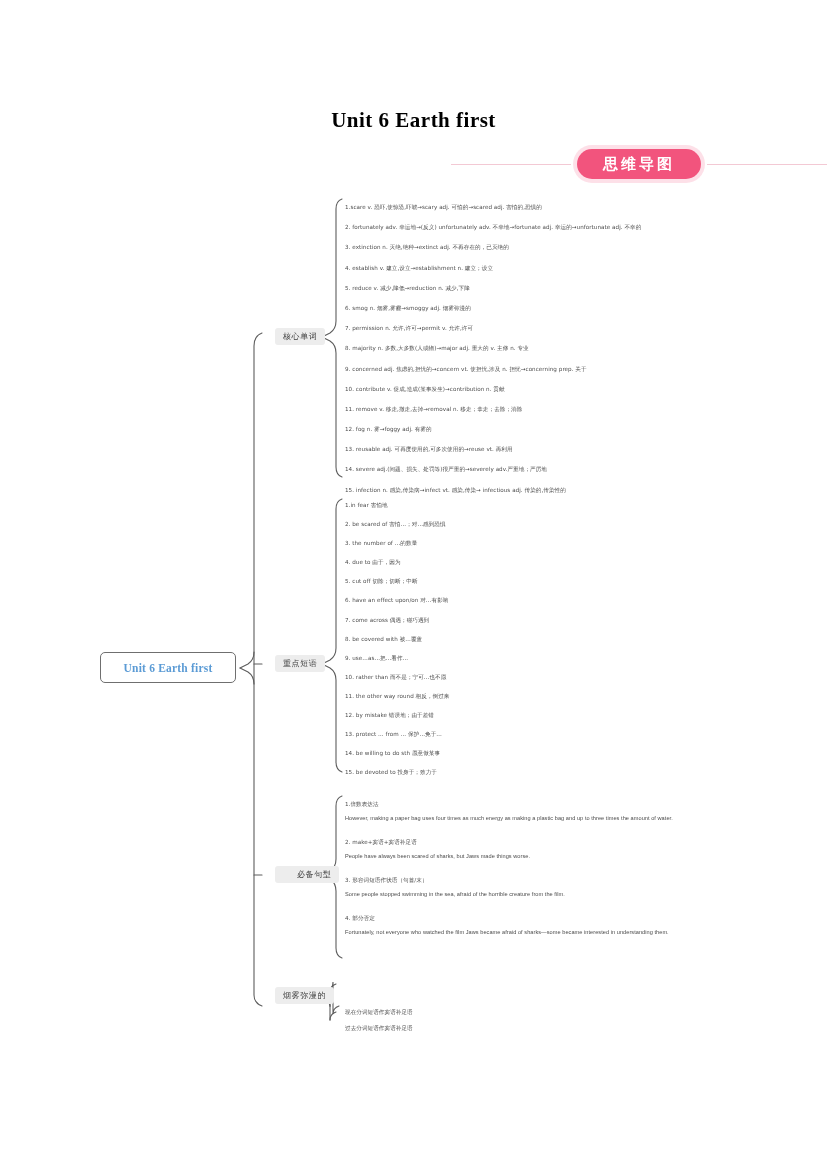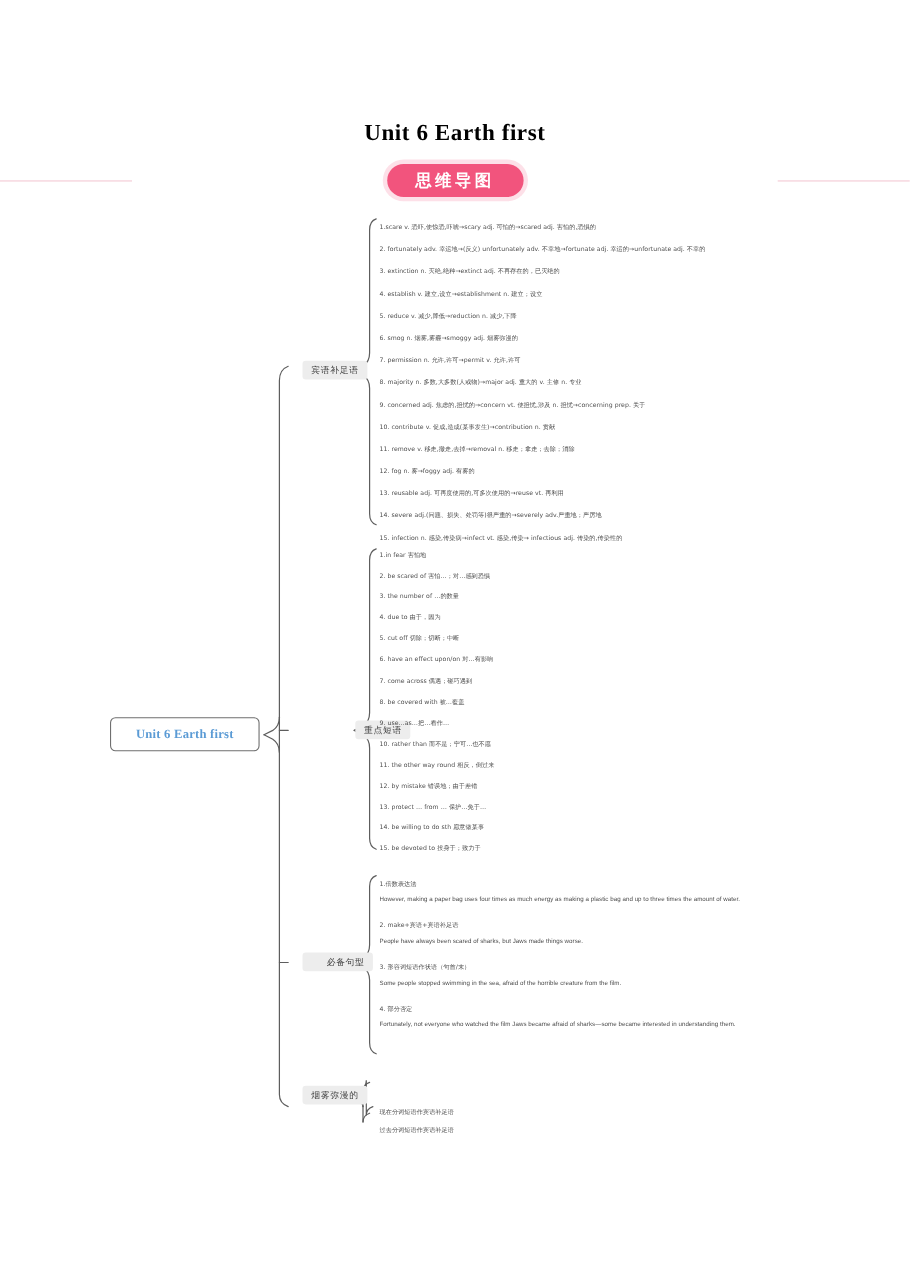--- a/index.html
+++ b/index.html
@@ -36,21 +36,21 @@
     color: #000000;
   }
   .badge-wrap {
     position: absolute;
     top: 148px;
     left: 0;
     width: 827px;
     height: 32px;
     display: flex;
     align-items: center;
-    justify-content: space-between;
+    justify-content: flex-end;
   }
   .badge-rule {
     flex: 0 0 120px;
     height: 1px;
     background: #f3c9d4;
   }
   .badge-pill {
     position: relative;
     margin: 0 6px;
     background: #f2547d;
@@ -97,21 +97,21 @@
     font-size: 8px;
     letter-spacing: 0.6px;
     display: flex;
     align-items: center;
     justify-content: center;
     padding: 4px 8px;
     height: 17px;
     white-space: nowrap;
   }
   .bn-vocab   { left: 275px; top: 328px; }
-  .bn-phrase  { left: 275px; top: 655px; margin-left: 48px; }
+  .bn-phrase  { left: 275px; top: 655px; }
   .bn-sent    { left: 275px; top: 866px; padding-left: 22px; }
   .bn-gram    { left: 275px; top: 987px; }
 
   
   .leaf-col {
     position: absolute;
     left: 345px;
     font-size: 5.6px;
     line-height: 1.25;
     color: #4c4c4c;
@@ -173,21 +173,21 @@
         <path d="M330,1006 L330,992"></path>
         <path d="M330,992 Q330,986 336,984"></path>
         <path d="M330,1020 Q330,1014 336,1012"></path>
         <path d="M330,1006 L330,1020"></path>
         <path d="M322,996 L328,1002 Q330,1004 330,1006"></path>
       </g>
     </svg>
 
     <div class="root-node">Unit 6 Earth first</div>
 
-    <div class="branch-node bn-vocab cn">宾语补足语</div>
+    <div class="branch-node bn-vocab cn">核心单词</div>
     <div class="branch-node bn-phrase cn">重点短语</div>
     <div class="branch-node bn-sent cn">必备句型</div>
     <div class="branch-node bn-gram cn">烟雾弥漫的</div>
 
     <div class="leaf-col lc-vocab">
       <div class="row cn">1.scare v. 恐吓,使惊恐,吓唬→scary adj. 可怕的→scared adj. 害怕的,恐惧的</div>
       <div class="row cn">2. fortunately adv. 幸运地→(反义) unfortunately adv. 不幸地→fortunate adj. 幸运的→unfortunate adj. 不幸的</div>
       <div class="row cn">3. extinction n. 灭绝,绝种→extinct adj. 不再存在的，已灭绝的</div>
       <div class="row cn">4. establish v. 建立,设立→establishment n. 建立；设立</div>
       <div class="row cn">5. reduce v. 减少,降低→reduction n. 减少,下降</div>

